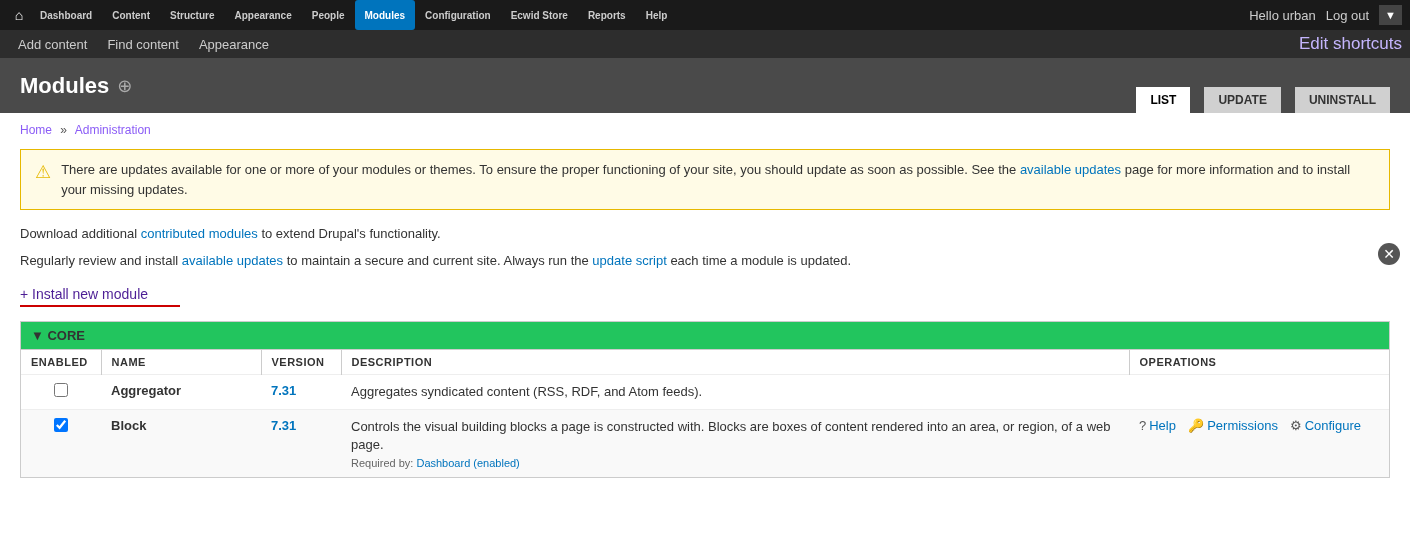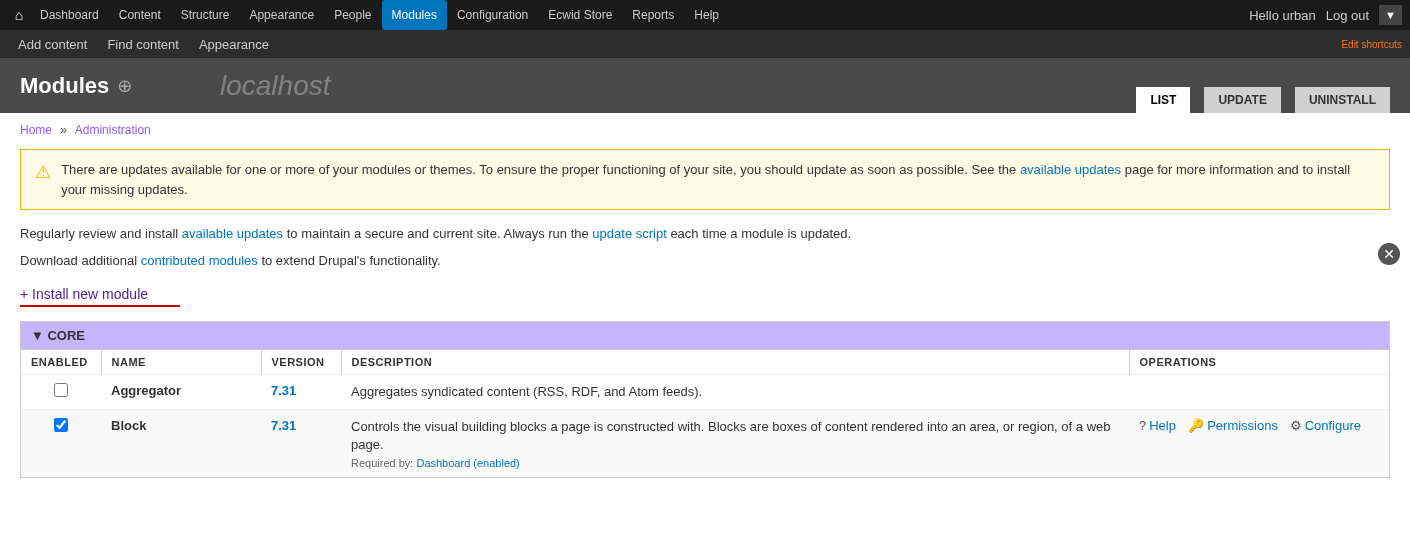--- a/index.html
+++ b/index.html
@@ -17,21 +17,21 @@
     .top-nav .home-icon {
       width: 22px; height: 22px;
       display: flex; align-items: center; justify-content: center;
       color: #fff; font-size: 14px; cursor: pointer;
     }
     .top-nav .nav-items {
       display: flex; align-items: center; flex: 1;
     }
     .top-nav .nav-item {
       color: #ccc; padding: 0 10px; height: 30px; display: flex; align-items: center;
-      cursor: pointer; font-size: 12px; text-decoration: none;
+      cursor: pointer; font-size: 10px; text-decoration: none; font-weight: bold;
     }
     .top-nav .nav-item.active {
       background: #0074bd; color: #fff; border-radius: 3px;
     }
     .top-nav .right-section {
       display: flex; align-items: center; gap: 10px; margin-left: auto;
     }
     .top-nav .right-section a { color: #ccc; font-size: 13px; cursor: pointer; }
     .top-nav .dropdown-btn {
       background: #444; border: none; color: #fff; padding: 4px 6px; cursor: pointer;
@@ -42,21 +42,21 @@
     .secondary-nav {
       background: #2d2d2d;
       display: flex; align-items: center;
       height: 28px; padding: 0 8px;
     }
     .secondary-nav .sec-item {
       color: #ccc; padding: 0 10px; height: 28px; display: flex; align-items: center;
       font-size: 13px; cursor: pointer;
     }
     .secondary-nav .edit-shortcuts {
-      margin-left: auto; color: #f97316; font-size: 10px; cursor: pointer;
+      margin-left: auto; color: #c4b5fd; font-size: 17px; cursor: pointer;
     }
 
     
     .page-header-area {
       background: #4a4a4a;
       position: relative;
       height: 55px;
       display: flex; align-items: center; padding: 0 20px;
     }
     .page-title-section {
@@ -123,21 +123,21 @@
       height: 2px; background: #cc0000; margin-top: 3px;
       width: 160px;
     }
 
     
     .core-section {
       border: 1px solid #ccc;
       margin-bottom: 10px;
     }
     .core-header {
-      background: #c4b5fd;
+      background: #22c55e;
       padding: 6px 10px;
       font-size: 13px; font-weight: bold; color: #333;
       cursor: pointer;
       display: flex; align-items: center; gap: 6px;
       border-bottom: 1px solid #ccc;
     }
 
     
     .modules-table {
       width: 100%; border-collapse: collapse;
@@ -220,23 +220,20 @@
   <a class="sec-item">Find content</a>
   <a class="sec-item">Appearance</a>
   <span class="edit-shortcuts">Edit shortcuts</span>
 </nav>
 
 <div class="page-header-area">
   <div class="page-title-section">
     <span class="page-title">Modules</span>
     <span class="page-title-add-icon">⊕</span>
   </div>
-  <div style="position:absolute;left:220px;top:0;bottom:0;display:flex;align-items:center;opacity:0.3;">
-    <span style="color:#fff;font-size:28px;font-style:italic;">localhost</span>
-  </div>
   <div class="tab-buttons">
     <button class="tab-btn active">LIST</button>
     <button class="tab-btn">UPDATE</button>
     <button class="tab-btn">UNINSTALL</button>
   </div>
 </div>
 
 <div class="main-content">
 
   <div class="breadcrumb">
@@ -246,24 +243,24 @@
   </div>
 
   <div class="warning-box">
     <span class="warning-icon">⚠</span>
     <div class="warning-text">
       <span>There are updates available for one or more of your modules or themes. To ensure the proper functioning of your site, you should update as soon as possible. See the </span><a>available updates</a><span> page for more information and to install your missing updates.</span>
     </div>
   </div>
 
   <p class="info-text">
-    <span>Regularly review and install </span><a>available updates</a><span> to maintain a secure and current site. Always run the </span><a>update script</a><span> each time a module is updated.</span>
+    <span>Download additional </span><a>contributed modules</a><span> to extend Drupal's functionality.</span>
   </p>
   <p class="info-text">
-    <span>Download additional </span><a>contributed modules</a><span> to extend Drupal's functionality.</span>
+    <span>Regularly review and install </span><a>available updates</a><span> to maintain a secure and current site. Always run the </span><a>update script</a><span> each time a module is updated.</span>
   </p>
 
   <div class="install-link-section">
     <a class="install-link">
       <span>+ </span><span>Install new module</span>
     </a>
     <div class="install-link-underline"></div>
   </div>
 
   <div class="core-section">

